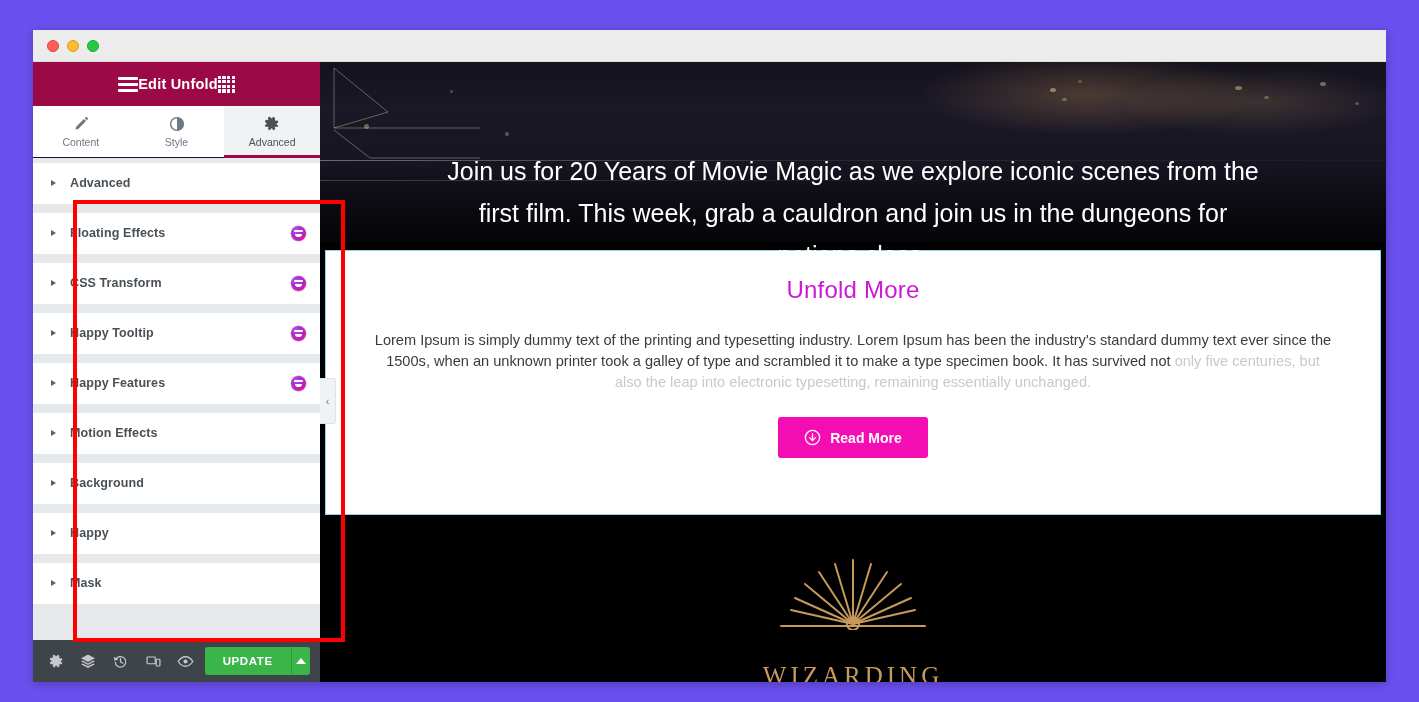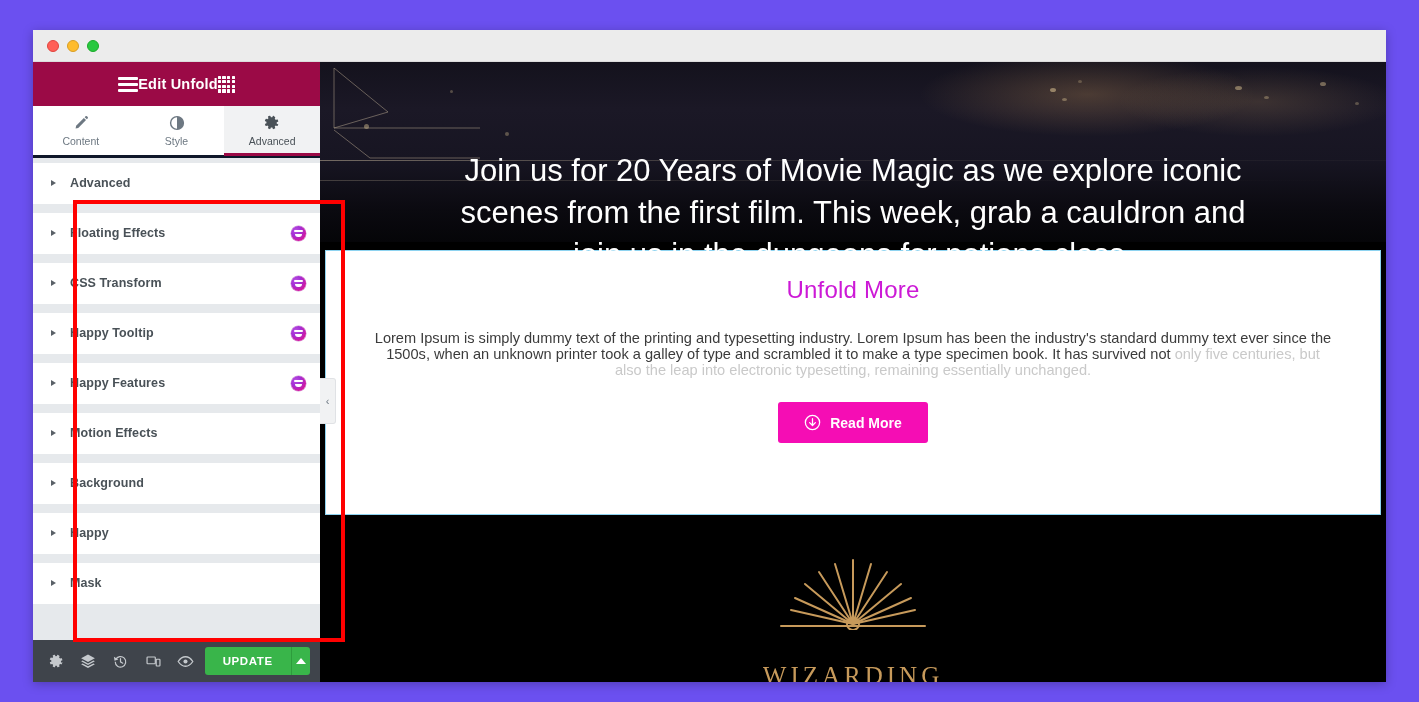--- a/index.html
+++ b/index.html
@@ -88,21 +88,21 @@
     grid-template-rows: repeat(4, 1fr);
     gap: 1.5px;
     cursor: pointer;
   }
   .grid-ico i { background: #fff; border-radius: .5px; }
 
   
   #panel-tabs {
     height: 52px;
     display: flex;
-    border-bottom: 3px solid #0f172a;
+    border-bottom: 1px solid #0f172a;
     background: #fff;
     flex: 0 0 auto;
   }
   .tab {
     flex: 1;
     display: flex;
     flex-direction: column;
     align-items: center;
     justify-content: center;
     gap: 4px;
@@ -309,21 +309,21 @@
     filter: blur(.4px);
   }
 
   #hero-text {
     position: absolute;
     left: 0;
     top: 88px;
     width: 100%;
     text-align: center;
     color: #ffffff;
-    font-size: 31px;
+    font-size: 25px;
     line-height: 42px;
     font-family: "Liberation Sans Narrow", "Liberation Sans", sans-serif;
     font-stretch: condensed;
     padding: 0 120px;
     z-index: 4;
   }
 
   
   #content-card {
     position: absolute;
@@ -342,21 +342,21 @@
     font-size: 24px;
     font-family: "Liberation Sans Narrow", "Liberation Sans", sans-serif;
     font-stretch: condensed;
     letter-spacing: .2px;
   }
   #card-body {
     margin: 26px auto 0;
     width: 960px;
     text-align: center;
     font-size: 14.6px;
-    line-height: 16px;
+    line-height: 21px;
     color: #3b3b3b;
     font-family: "Liberation Sans Narrow", "Liberation Sans", sans-serif;
     font-stretch: condensed;
   }
   #card-body .faded { color: #c9c9c9; }
 
   #read-more {
     display: block;
     margin: 24px auto 0;
     background: #F50DB4;

